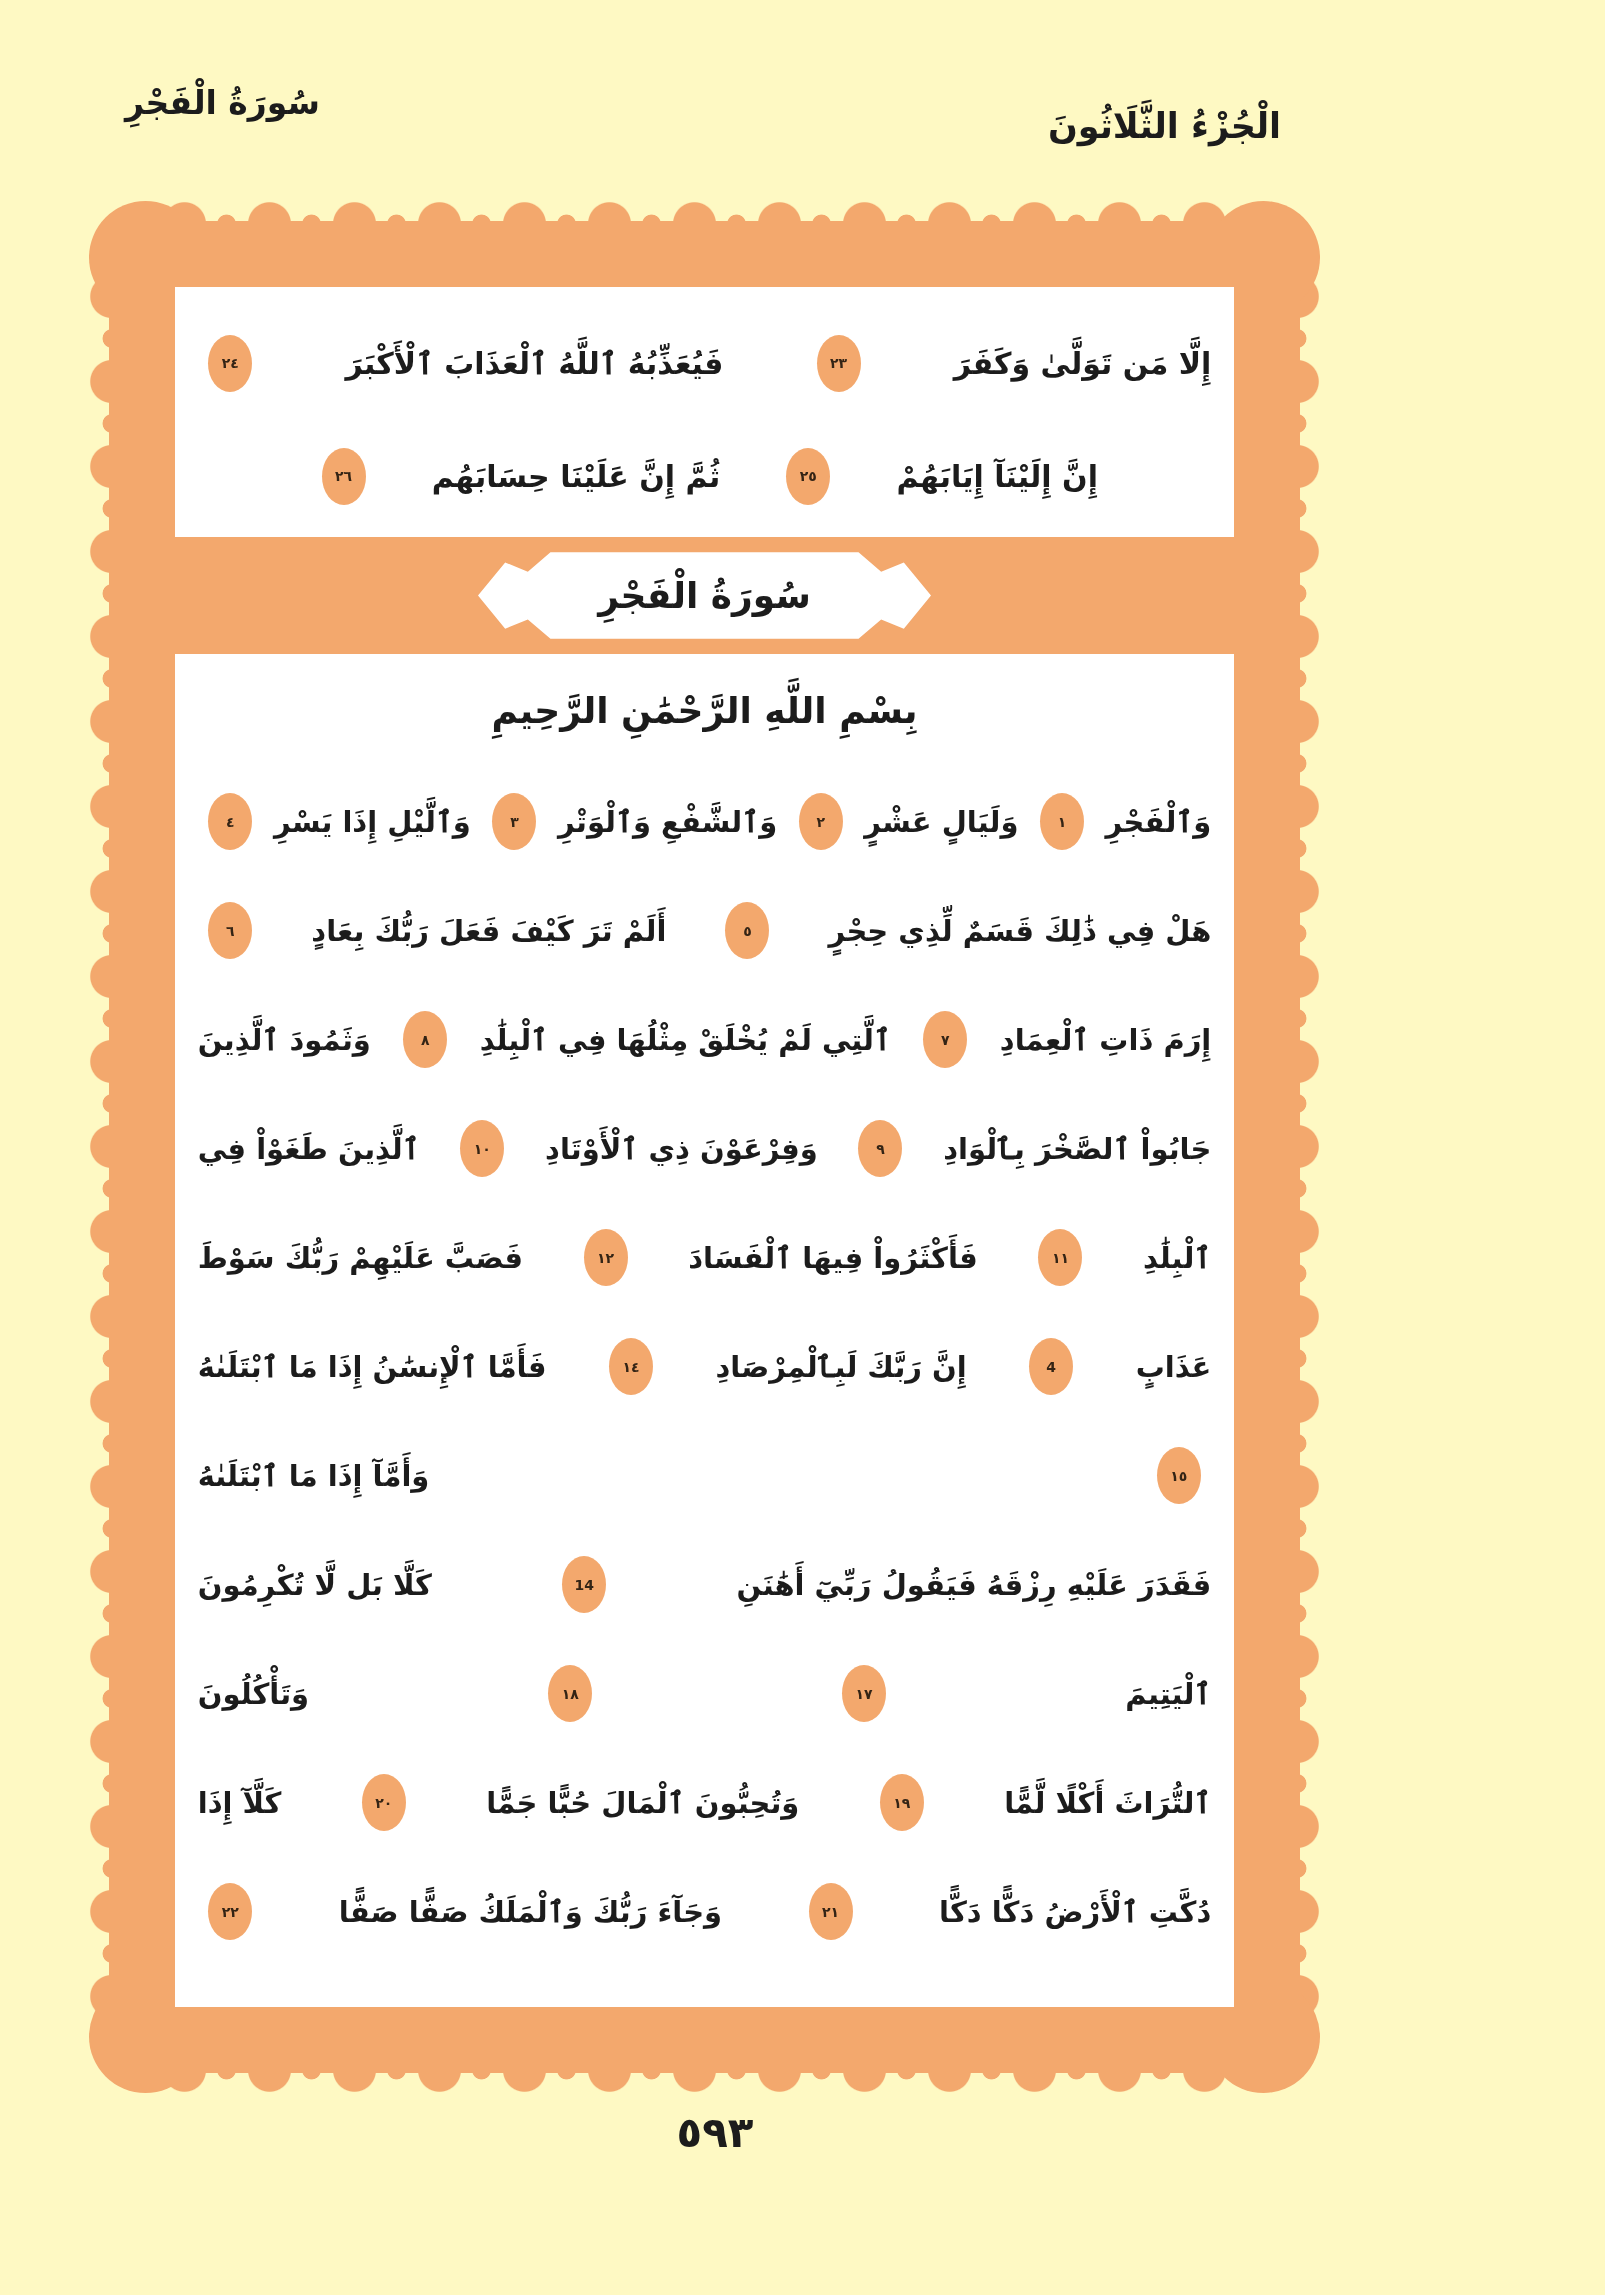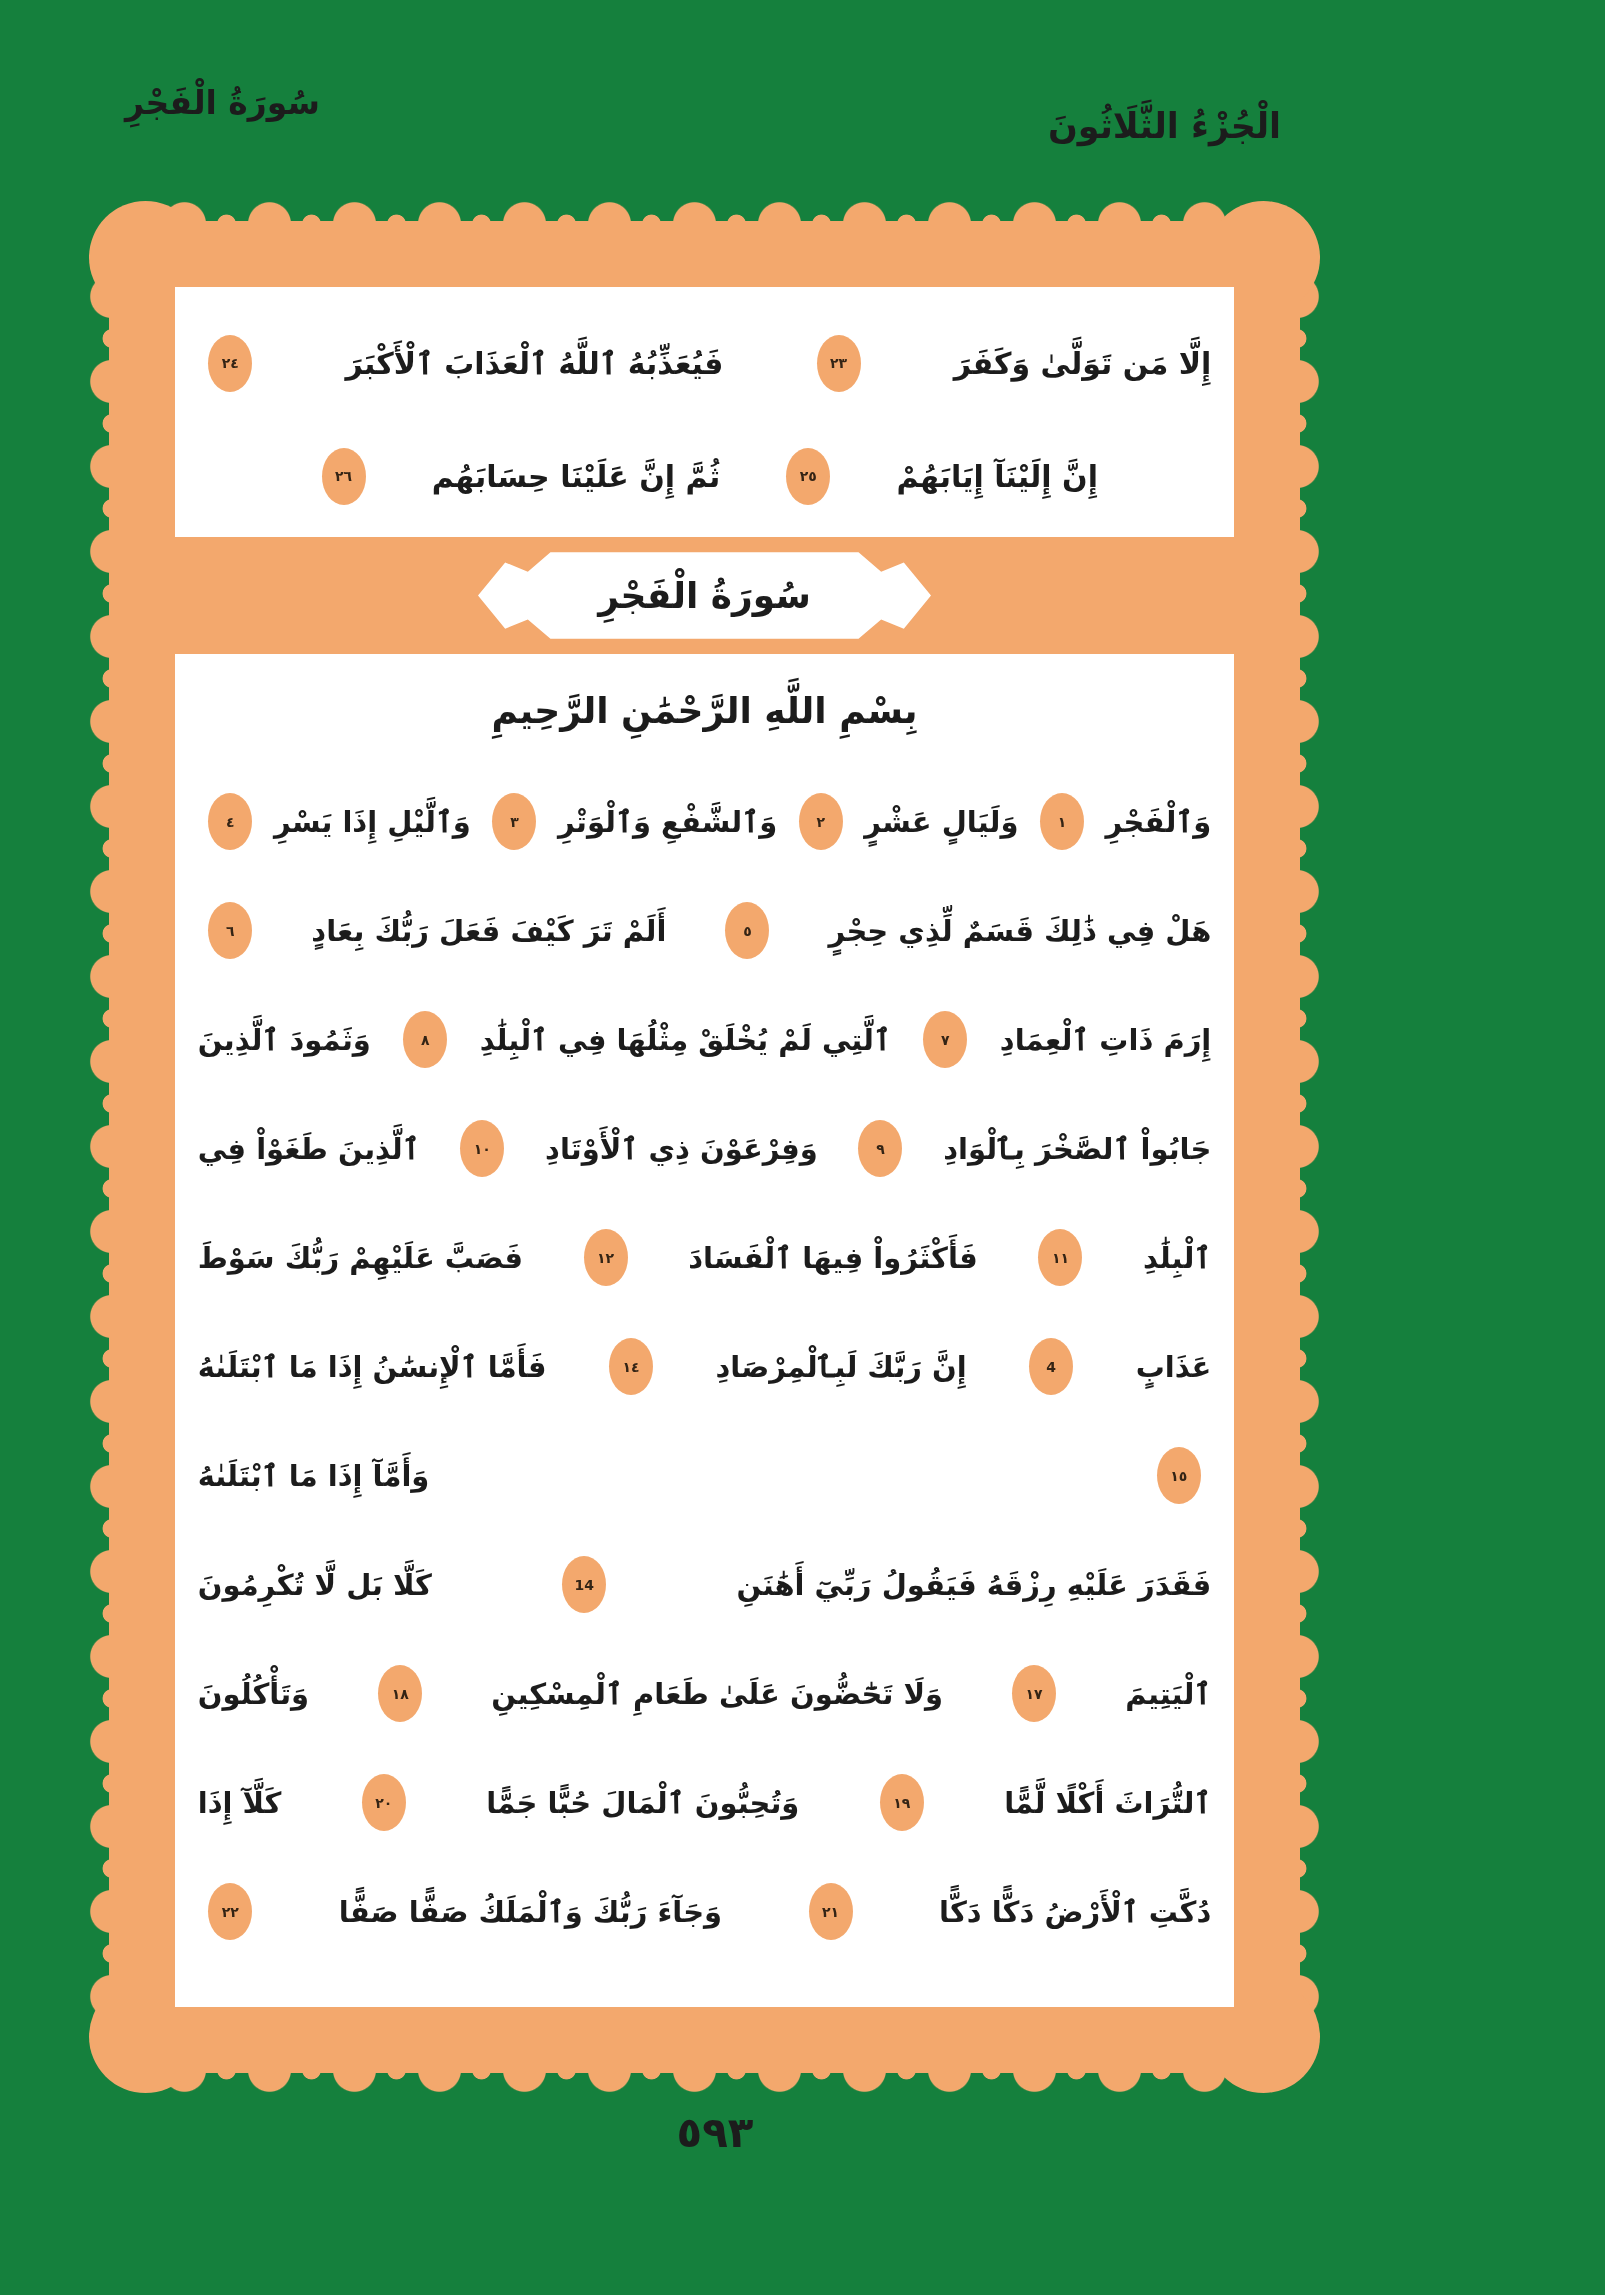--- a/index.html
+++ b/index.html
@@ -1,21 +1,21 @@
 <!DOCTYPE html>
 <html lang="ar" style="font-size:12px"><head>
 <meta charset="utf-8">
 <style>
   :root{
     --orange:#F3A86D;
     --ink:#1c1c1c;
   }
   *{margin:0;padding:0;box-sizing:border-box;}
   body{background:#ffffff;font-family:"DejaVu Sans", sans-serif;color:var(--ink);}
-  .page{position:relative;width:1605px;height:2295px;background:#15803d;overflow:hidden;}
+  .page{position:relative;width:1605px;height:2295px;background:#fef9c3;overflow:hidden;}
 
   
   .hdr{position:absolute;direction:rtl;text-align:center;color:var(--ink);font-weight:bold;}
   .hdr-left{left:98px;top:83px;width:249px;font-size:33px;}
   .hdr-right{left:1002px;top:106px;width:325px;font-size:35px;}
 
   
   .frame{position:absolute;left:89px;top:201px;width:1231px;height:1892px;}
   .ring{position:absolute;inset:19.6px;border:66px solid var(--orange);}
   .scallop{position:absolute;}
@@ -153,21 +153,20 @@
             <span class="atext">وَأَمَّآ إِذَا مَا ٱبْتَلَىٰهُ</span>
           </div>
           <div class="qline">
             <span class="atext">فَقَدَرَ عَلَيْهِ رِزْقَهُ فَيَقُولُ رَبِّيٓ أَهَٰنَنِ</span>
             <span class="vmark">14</span>
             <span class="atext">كَلَّا بَل لَّا تُكْرِمُونَ</span>
           </div>
           <div class="qline">
             <span class="atext">ٱلْيَتِيمَ</span>
             <span class="vmark">١٧</span>
-            <span class="atext">وَلَا تَحَٰٓضُّونَ عَلَىٰ طَعَامِ ٱلْمِسْكِينِ</span>
             <span class="vmark">١٨</span>
             <span class="atext">وَتَأْكُلُونَ</span>
           </div>
           <div class="qline">
             <span class="atext">ٱلتُّرَاثَ أَكْلًا لَّمًّا</span>
             <span class="vmark">١٩</span>
             <span class="atext">وَتُحِبُّونَ ٱلْمَالَ حُبًّا جَمًّا</span>
             <span class="vmark">٢٠</span>
             <span class="atext">كَلَّآ إِذَا</span>
           </div>

